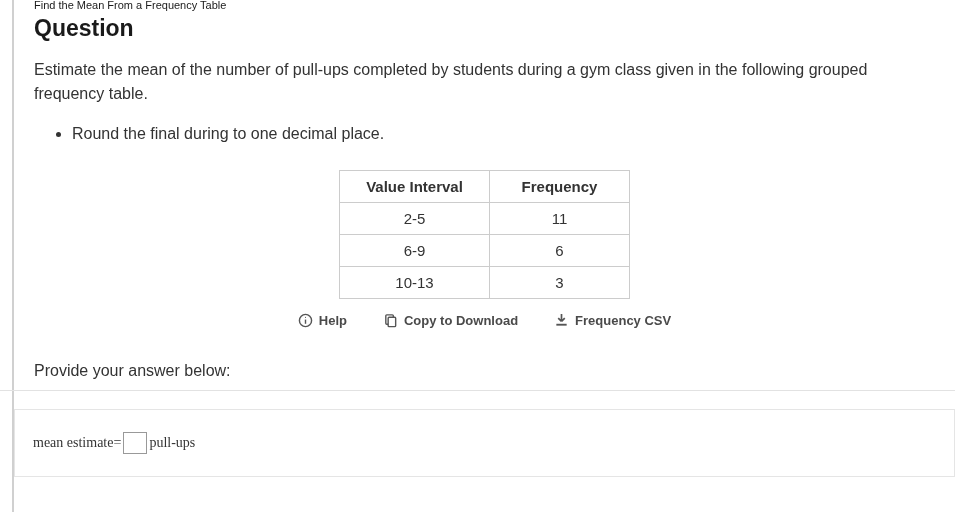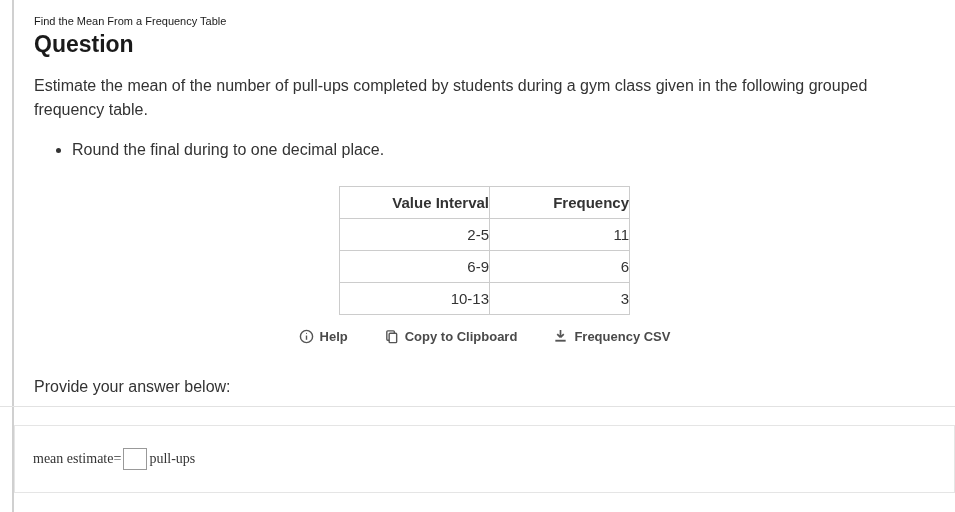--- a/index.html
+++ b/index.html
@@ -14,21 +14,21 @@
 .container {
   border-left: 2px solid #d0d0d0;
   padding: 0 0 0 0;
   margin-left: 12px;
   height: 100%;
 }
 .inner { padding-left: 20px; padding-right: 20px; }
 .pretitle {
   font-size: 11px;
   color: #1a1a1a;
-  padding-top: 16px;
+  padding-top: 0;
   line-height: 1;
 }
 .heading {
   font-size: 23px;
   font-weight: 700;
   color: #1a1a1a;
   margin-top: 4px;
   margin-bottom: 16px;
 }
 .prompt {
@@ -47,21 +47,21 @@
   line-height: 1.5;
 }
 .table-wrap { display: flex; justify-content: center; }
 table.freq {
   border-collapse: collapse;
   margin-bottom: 14px;
 }
 table.freq th, table.freq td {
   border: 1px solid #ccc;
   padding: 7px 0;
-  text-align: right;
+  text-align: center;
   font-size: 15px;
   color: #333;
 }
 table.freq th { font-weight: 700; }
 table.freq th:first-child, table.freq td:first-child { width: 150px; }
 table.freq th:last-child, table.freq td:last-child { width: 140px; }
 .actions {
   display: flex;
   justify-content: center;
   align-items: center;
@@ -162,21 +162,21 @@
             <line x1="8" y1="7" x2="8" y2="11.5"></line>
             <circle cx="8" cy="4.6" r="0.6" fill="#555" stroke="none"></circle>
           </svg>
         <span>Help</span>
       </span>
       <span class="action">
         <svg viewBox="0 0 16 16">
             <rect x="3" y="2" width="8" height="10" rx="1"></rect>
             <rect x="5.5" y="4.5" width="8" height="10" rx="1" fill="#fff"></rect>
           </svg>
-        <span>Copy to Clipboard</span>
+        <span>Copy to Download</span>
       </span>
       <span class="action dl">
         <svg viewBox="0 0 16 16">
             <path d="M8 1 L8 9 M8 9 L4.5 5.5 M8 9 L11.5 5.5" stroke="#555" stroke-width="1.8" fill="none"></path>
             <rect x="2.5" y="11.5" width="11" height="2"></rect>
           </svg>
         <span>Frequency CSV</span>
       </span>
     </div>
 

